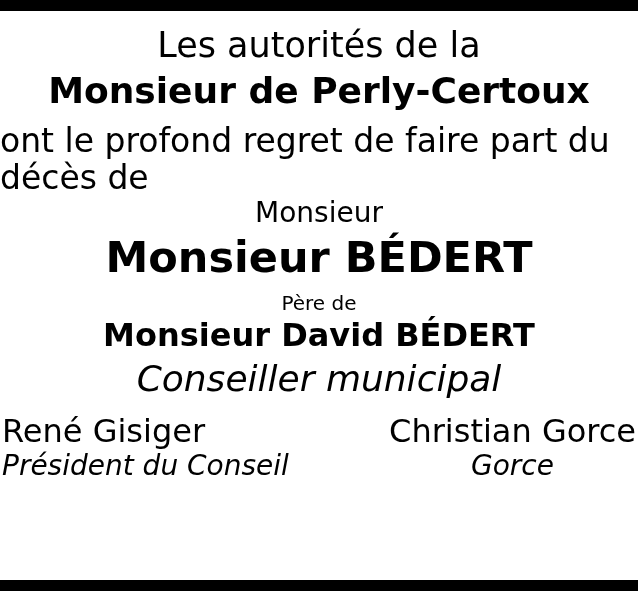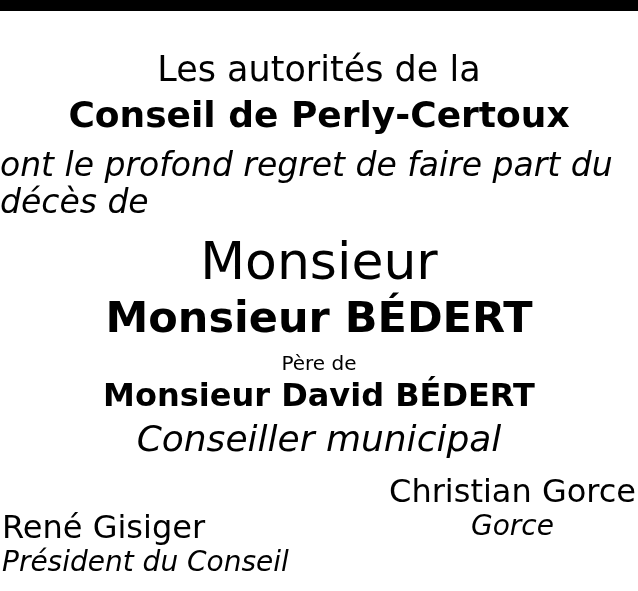--- a/index.html
+++ b/index.html
@@ -14,21 +14,20 @@
     color: #000000;
     overflow: hidden;
   }
   .notice {
     position: relative;
     width: 638px;
     height: 591px;
     box-sizing: border-box;
     display: flex;
     flex-direction: column;
-    gap: 24px;
   }
   .rule {
     width: 100%;
     background: #000000;
     flex: 0 0 auto;
   }
   .rule-top { height: 11px; }
   .rule-bottom { height: 11px; }
   .body-area {
     flex: 1 1 auto;
@@ -50,25 +49,24 @@
     font-weight: bold;
     margin-top: 10px;
   }
   .l-regret {
     font-size: 33px;
     text-align: left;
     margin-top: 14px;
     padding-left: 0px;
     white-space: normal;
     line-height: 1.12;
-    font-style: italic;
   }
   .l-monsieur {
-    font-size: 52px;
-    margin-top: 14px;
+    font-size: 28px;
+    margin-top: 2px;
   }
   .l-name {
     font-size: 43px;
     font-weight: bold;
     margin-top: 9px;
   }
   .l-pere {
     font-size: 20px;
     margin-top: 14px;
   }
@@ -86,21 +84,21 @@
     display: flex;
     justify-content: space-between;
     align-items: flex-start;
     margin-top: 18px;
     padding: 0 2px;
   }
   .sig {
     display: flex;
     flex-direction: column;
   }
-  .sig-left { align-items: flex-start; text-align: left; margin-top: 36px; }
+  .sig-left { align-items: flex-start; text-align: left; }
   .sig-right { align-items: center; text-align: right; }
   .sig-name {
     font-size: 32px;
     line-height: 1.05;
     white-space: nowrap;
   }
   .sig-title {
     font-size: 28px;
     font-style: italic;
     line-height: 1.1;
@@ -112,21 +110,21 @@
 <body>
 
 <div class="notice">
 
   <div class="rule rule-top"></div>
 
   <div class="body-area">
 
     <div class="line l-authorities">Les autorités de la</div>
 
-    <div class="line l-commune">Conseil de Perly-Certoux</div>
+    <div class="line l-commune">Monsieur de Perly-Certoux</div>
 
     <div class="line l-regret">ont le profond regret de faire part du décès de</div>
 
     <div class="line l-monsieur">Monsieur</div>
 
     <div class="line l-name">Monsieur BÉDERT</div>
 
     <div class="line l-pere">Père de</div>
 
     <div class="line l-son">Monsieur David BÉDERT</div>

